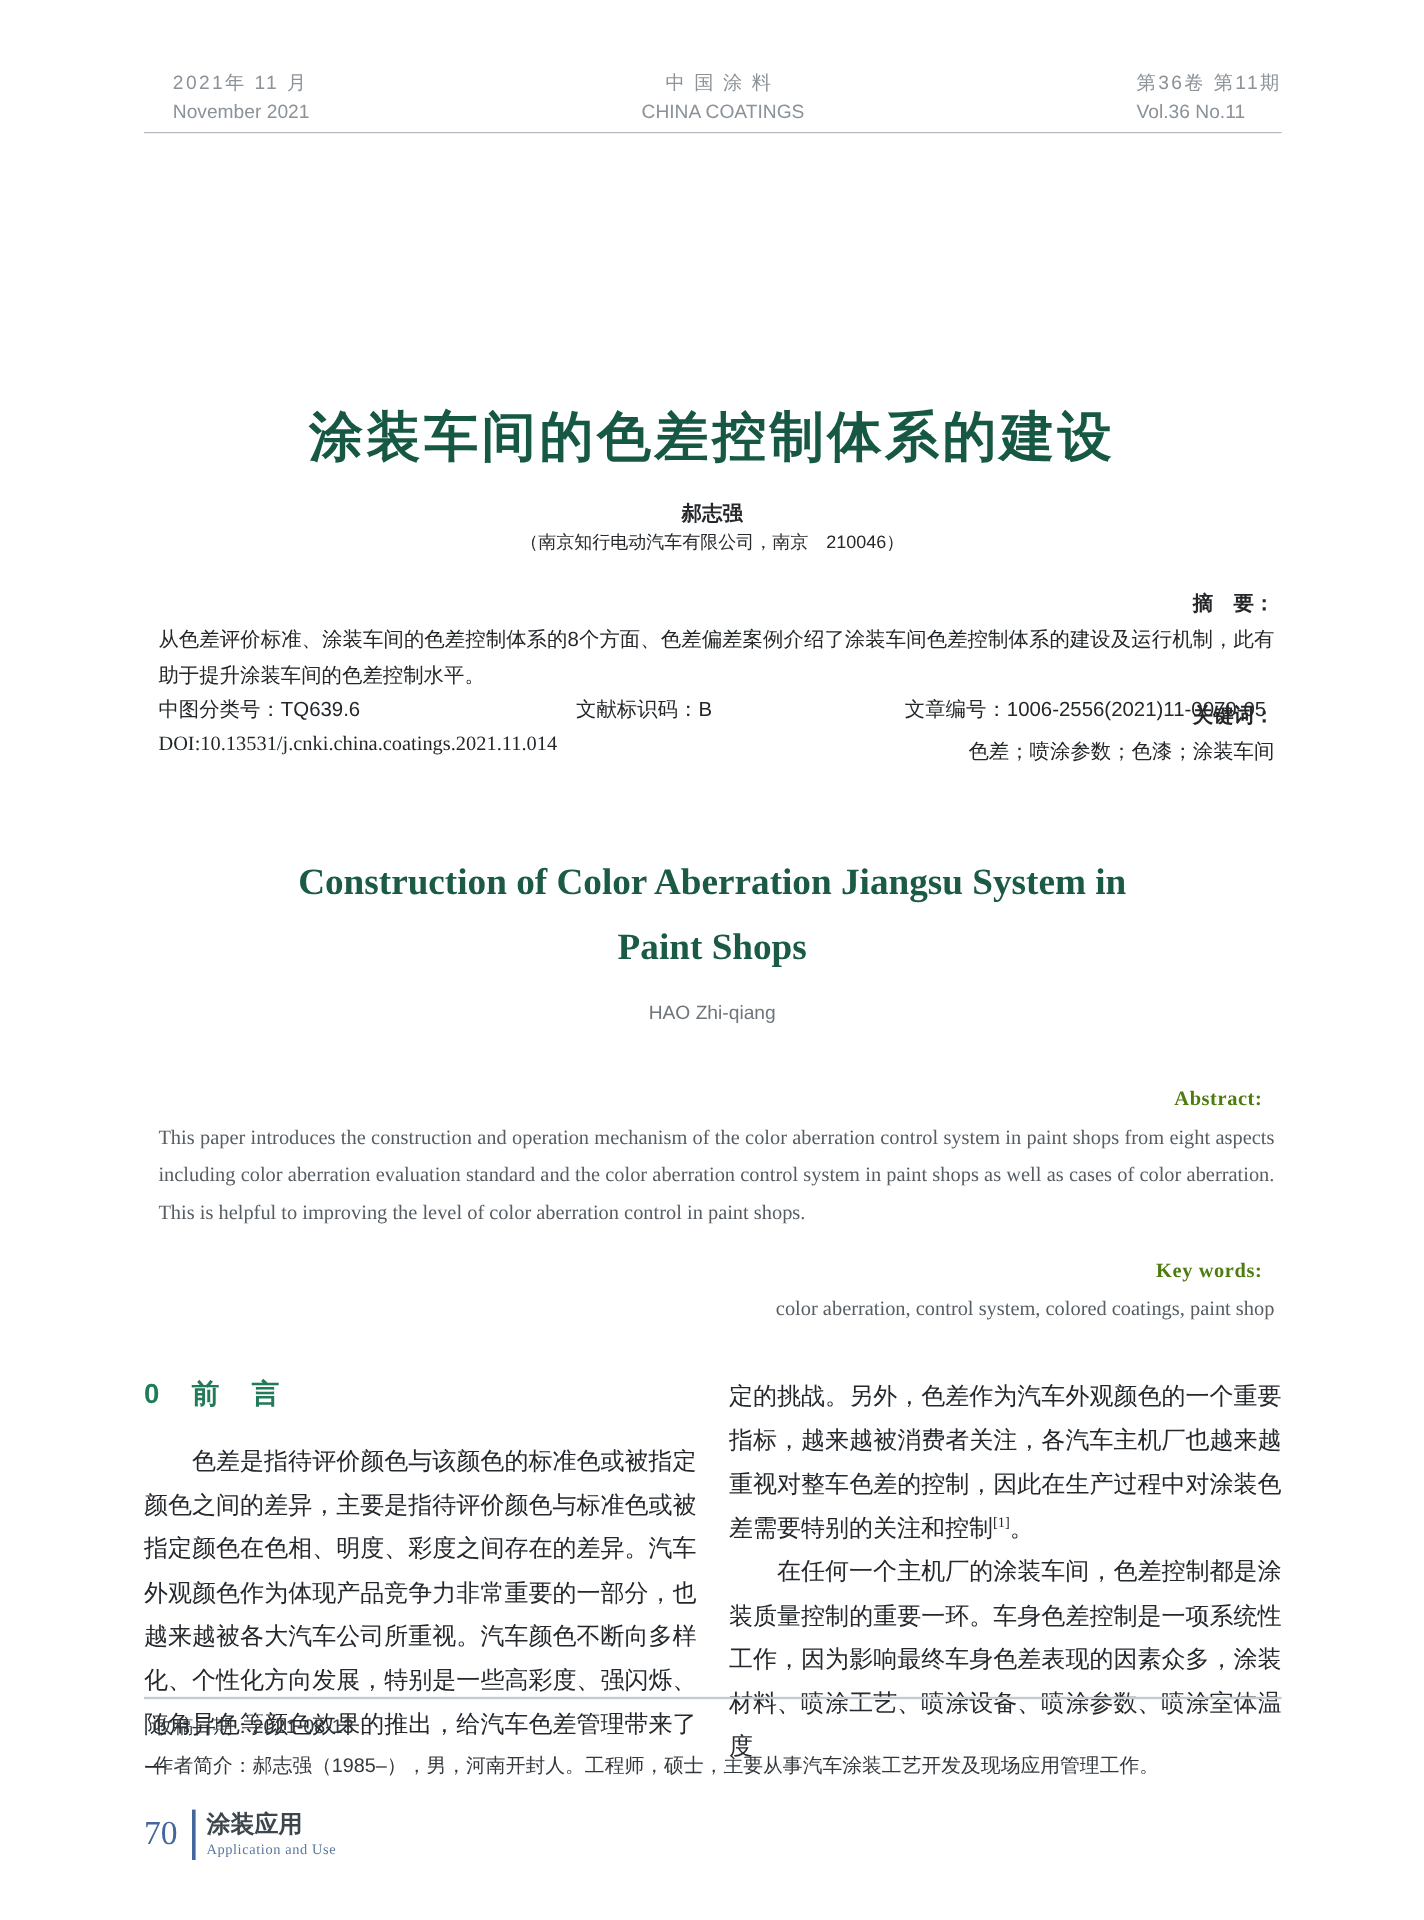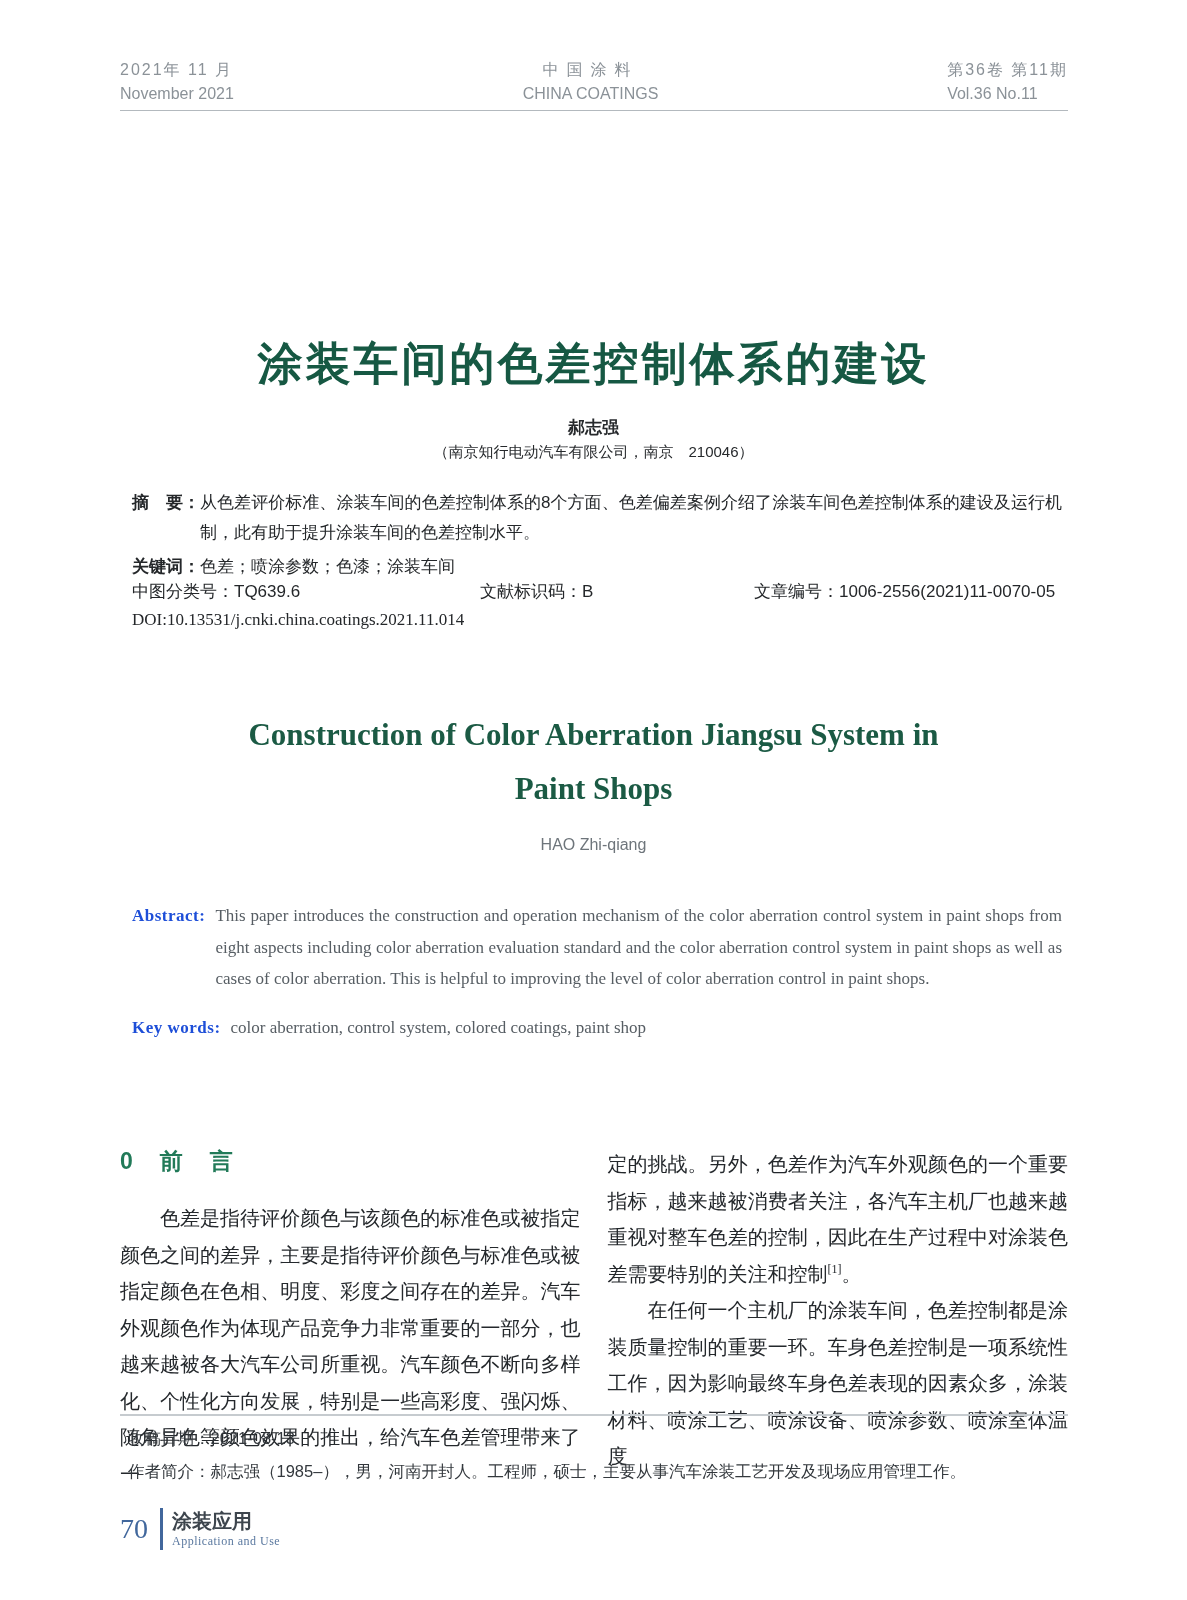--- a/index.html
+++ b/index.html
@@ -16,21 +16,21 @@
   
   .journal-header {
     position: absolute;
     left: 120px; right: 119px; top: 58px;
     display: flex;
     justify-content: space-between;
     color: #8b9298;
     font-size: 16px;
     line-height: 24px;
   }
-  .jh-col { display: flex; flex-direction: column; }
+  .jh-col { display: flex; flex-direction: column; margin-left: 24px; }
   .jh-center { text-align: center; }
   .jh-right { text-align: left; }
   .jh-cn { letter-spacing: 2px; }
   .jh-center .jh-cn { letter-spacing: 8px; }
   .header-rule {
     position: absolute;
     left: 120px; right: 119px; top: 110px;
     border-top: 1px solid #b3b9be;
   }
   
@@ -50,21 +50,21 @@
   }
   .cn-affiliation {
     position: absolute; left: 0; right: 0; top: 443px;
     text-align: center; font-size: 15px; color: #26292c;
   }
   
   .meta-cn {
     position: absolute; left: 132px; right: 125px; top: 488px;
     font-size: 17px; color: #24272a; line-height: 30px;
   }
-  .hang-row { display: flex; align-items: flex-start; }
+  .hang-row { display: flex; align-items: flex-end; flex-direction: column; }
   .hang-label { flex: 0 0 auto; white-space: pre; font-weight: bold; }
   .meta-cn .hang-label { font-weight: bold; }
   .hang-text { flex: 1 1 auto; text-align: justify; }
   .keywords-cn { margin-top: 4px; }
   .class-row { position: absolute; left: 132px; right: 125px; top: 580px;
     font-size: 17px; color: #24272a; height: 24px; }
   .class-row span { position: absolute; top: 0; white-space: nowrap; }
   .class-clc { left: 0; text-align: center; }
   .class-doc { left: 348px; }
   .class-id { left: 622px; }
@@ -92,21 +92,21 @@
     text-align: center;
     font-family: "Liberation Serif", "DejaVu Serif", serif;
     font-style: italic; font-size: 17px; color: #4e555b;
   }
   
   .meta-en {
     position: absolute; left: 132px; right: 125px; top: 900px;
     font-family: "Liberation Serif", "DejaVu Serif", serif;
     font-size: 17px; color: #565d63; line-height: 31.5px;
   }
-  .meta-en .hang-label { color: #1d4ed8; letter-spacing: 0.5px; padding-right: 10px; }
+  .meta-en .hang-label { color: #4d7c0f; letter-spacing: 0.5px; padding-right: 10px; }
   .keywords-en { margin-top: 17px; }
   .keywords-en .hang-text { text-align: left; }
   
   .body-columns {
     position: absolute; left: 120px; right: 119px; top: 1146px;
     display: flex; gap: 27px;
   }
   .col { flex: 1 1 0; }
   .section-heading {
     font-size: 23px; font-weight: bold; color: #217a58;

